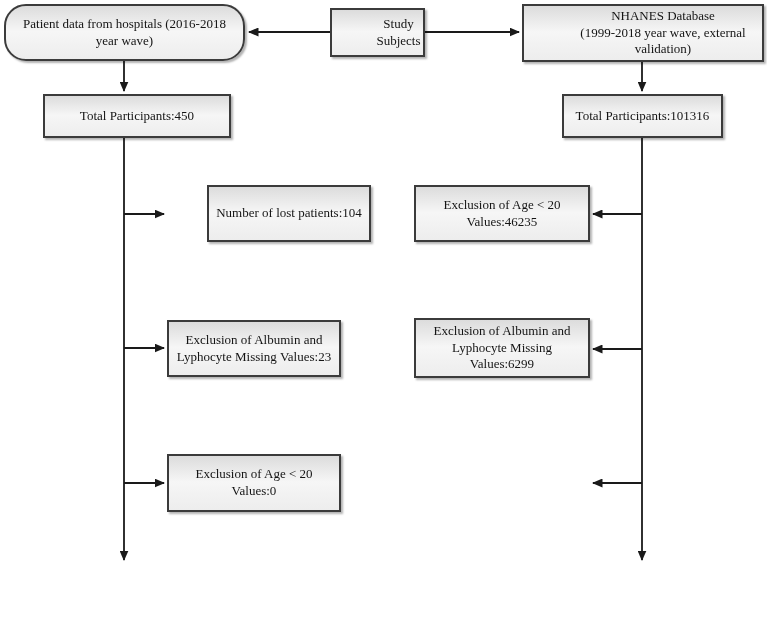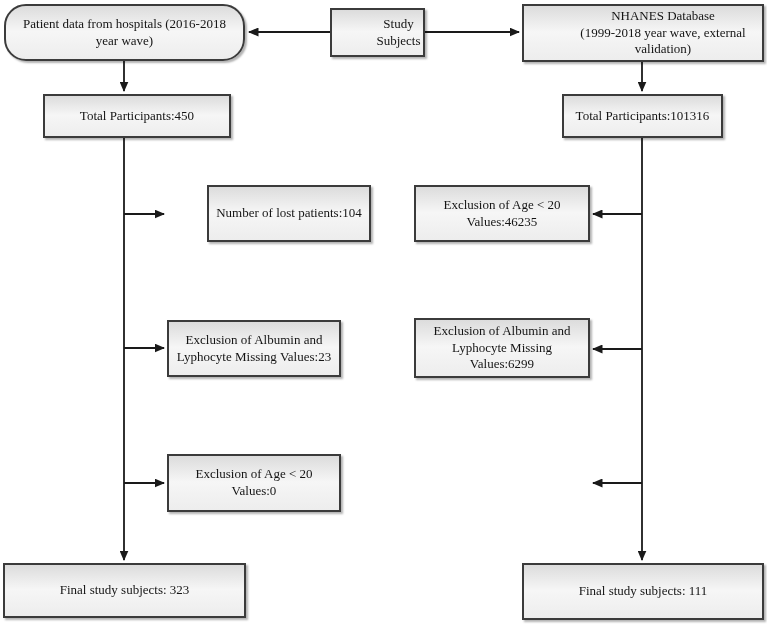--- a/index.html
+++ b/index.html
@@ -101,20 +101,14 @@
     <span class="label">Exclusion of Albumin and
 Lyphocyte Missing
 Values:6299</span>
   </div>
 
   <div class="node" style="left:167px; top:454px; width:174px; height:58px;">
     <span class="label">Exclusion of Age &lt; 20
 Values:0</span>
   </div>
 
-  <div class="node" style="left:3px; top:563px; width:243px; height:55px;">
-    <span class="label">Final study subjects: 323</span>
-  </div>
-  <div class="node" style="left:522px; top:563px; width:242px; height:57px;">
-    <span class="label">Final study subjects: 111</span>
-  </div>
 
 </div>
 
 </body></html>

